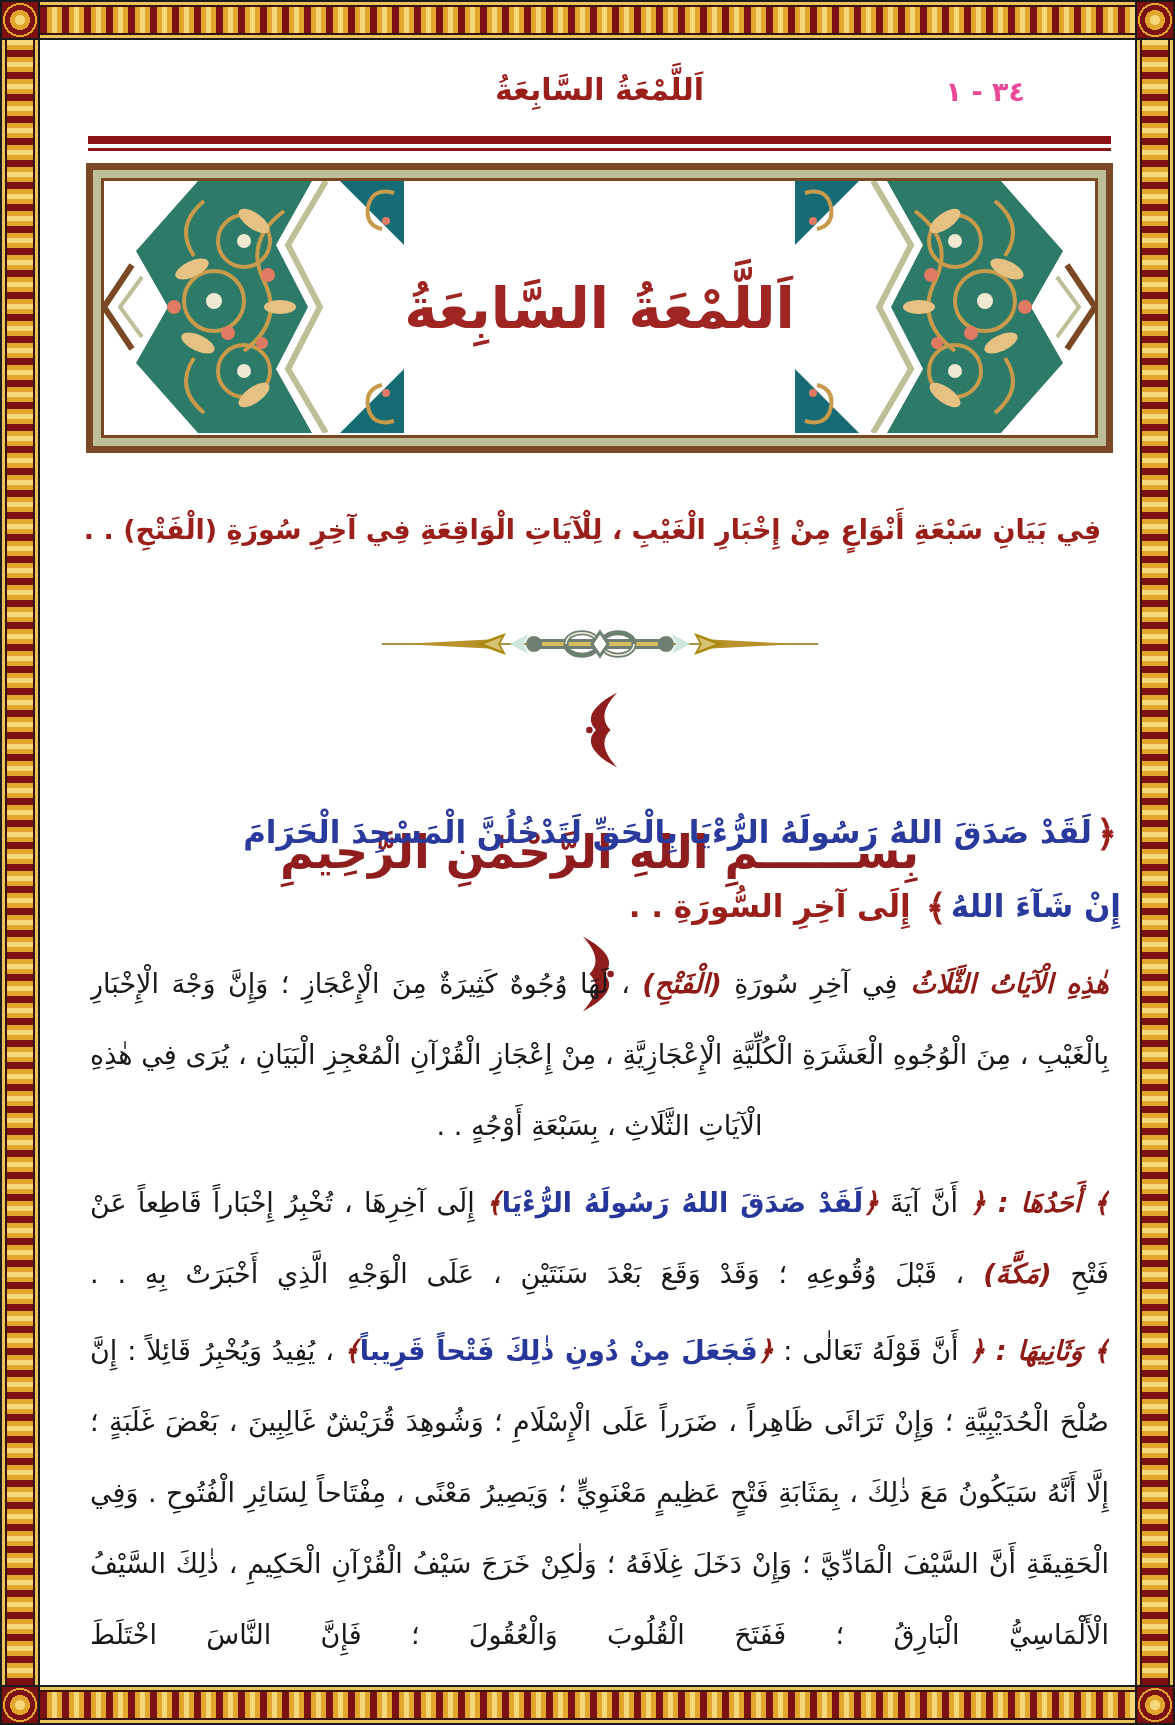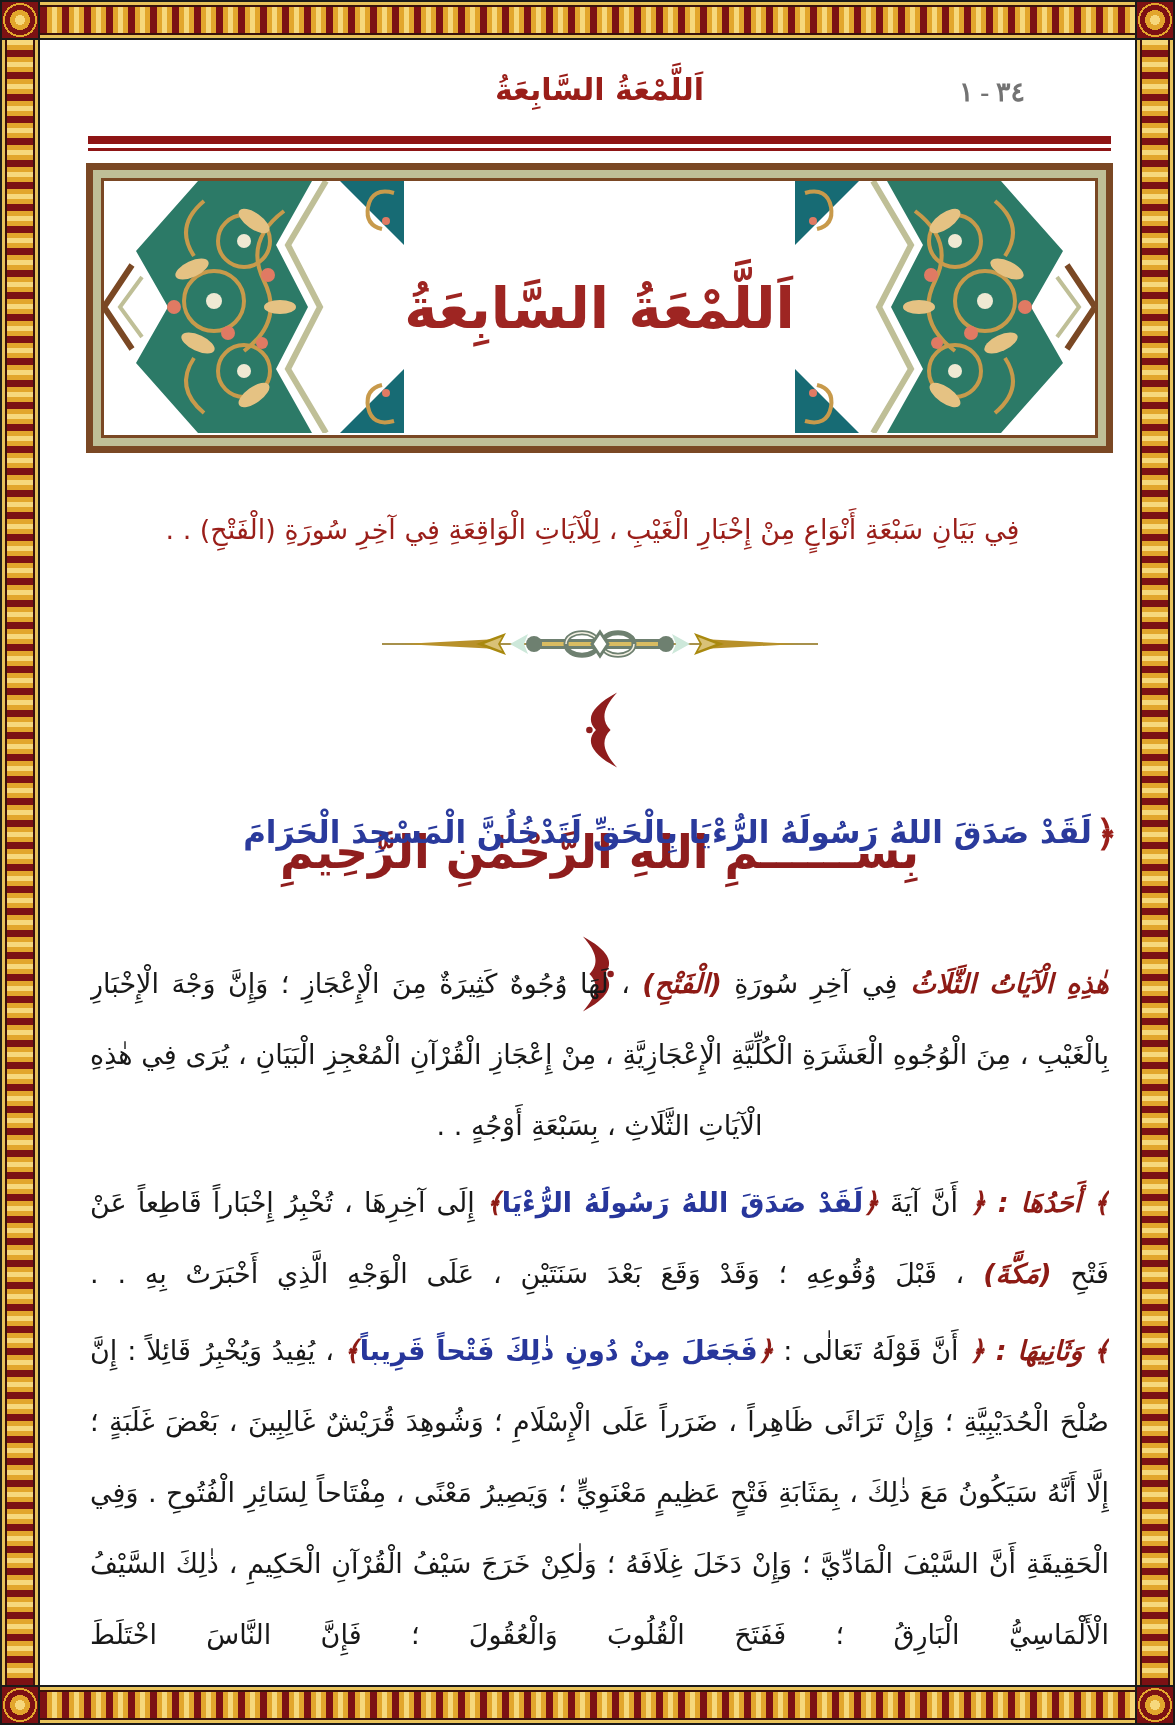--- a/index.html
+++ b/index.html
@@ -19,39 +19,39 @@
   .corner{position:absolute;z-index:6;width:40px;height:40px;background:
      radial-gradient(circle at 50% 50%, #f6d87c 0 5px, #e2a62c 5px 10px, #7c1114 10px 15px, #e2a62c 15px 17px, #7c1114 17px);
      border:2px solid #1a1a1a;box-sizing:border-box;}
   .corner.tl{top:0;left:0;} .corner.tr{top:0;right:0;} .corner.bl{bottom:0;left:0;} .corner.br{bottom:0;right:0;}
 
   
   .content{position:absolute;inset:40px;direction:rtl;z-index:1;margin-left:24px;}
 
   .running-head{position:absolute;top:32px;left:0;right:0;height:52px;text-align:center;}
   .head-title{display:inline-block;font-size:30px;font-weight:bold;color:#9a1e19;}
-  .page-num{position:absolute;top:4px;right:110px;font-size:27px;font-weight:bold;color:#737373;font-family:Liberation Serif, serif;}
+  .page-num{position:absolute;top:4px;right:110px;font-size:27px;font-weight:bold;color:#ec4899;}
 
   .double-rule{position:absolute;top:96px;left:24px;right:24px;}
   .rule-thick{height:8px;background:#8e1515;}
   .rule-thin{height:3px;background:#8e1515;margin-top:4px;}
 
   
   .orn-panel{position:absolute;top:123px;left:22px;right:22px;height:290px;box-sizing:border-box;
     border:7px solid #7a4824;background:#fff;}
   .orn-mid{position:absolute;inset:0;border:8px solid #bfbf97;box-sizing:border-box;}
   .orn-in{position:absolute;inset:8px;border:3px solid #7a4824;box-sizing:border-box;background:#fff;
     display:flex;align-items:stretch;justify-content:space-between;overflow:hidden;}
   .orn{flex:0 0 auto;display:block;}
   .orn-r{transform:scaleX(-1);}
   .panel-title{flex:1 1 auto;display:flex;align-items:center;justify-content:center;
     font-size:56px;font-weight:bold;color:#9e2522;white-space:nowrap;}
 
   .intro{position:absolute;top:466px;left:18px;right:32px;text-align:center;
-    font-size:27px;font-weight:normal;color:#9a1e19;line-height:48px;}
+    font-size:27px;font-weight:bold;color:#9a1e19;line-height:48px;}
 
   .divider{position:absolute;top:586px;left:50%;transform:translateX(-50%);}
 
   .bismillah-row{position:absolute;top:644px;left:0;right:0;display:flex;align-items:center;justify-content:center;gap:26px;flex-direction:column;}
   .bismillah-text{font-size:46px;font-weight:bold;color:#8f1d1d;line-height:100px;}
 
   .verse{position:absolute;top:756px;left:14px;right:14px;font-weight:bold;}
   .v-line{font-size:31px;line-height:72px;color:#2a3a9c;}
   .vb{color:#9a1e19;font-size:36px;vertical-align:-3px;padding:0 4px;}
   .vr{color:#9a1e19;}
@@ -203,20 +203,21 @@
     </svg>
     <span class="bismillah-text">بِســــــمِ اللهِ الرَّحْمٰنِ الرَّحِيمِ</span>
     <svg viewBox="0 0 54 100" width="44" height="92" style="transform:scaleX(-1)" aria-hidden="true">
       <path d="M48,4 C18,20 8,36 22,50 C8,64 18,80 48,96 C30,76 28,62 40,50 C28,38 30,24 48,4 Z" fill="#8f1d1d"></path>
       <circle cx="14" cy="50" r="4" fill="#8f1d1d"></circle>
     </svg>
   </div>
 
   <div class="verse">
     <div class="v-line"><span class="vb">﴿</span><span>لَقَدْ صَدَقَ اللهُ رَسُولَهُ الرُّءْيَا بِالْحَقِّ لَتَدْخُلُنَّ الْمَسْجِدَ الْحَرَامَ</span></div>
+    <div class="v-line"><span>إِنْ شَآءَ اللهُ</span><span class="vb">﴾</span><span class="vr"> إِلَى آخِرِ السُّورَةِ . .</span></div>
   </div>
 
   <div class="body-text">
     <p class="para last-center"><span class="seg red">هٰذِهِ الْآيَاتُ الثَّلَاثُ </span><span class="seg black">فِي آخِرِ سُورَةِ </span><span class="seg red">(الْفَتْحِ)</span><span class="seg black"> ، لَهَا وُجُوهٌ كَثِيرَةٌ مِنَ الْإِعْجَازِ ؛ وَإِنَّ وَجْهَ الْإِخْبَارِ بِالْغَيْبِ ، مِنَ الْوُجُوهِ الْعَشَرَةِ الْكُلِّيَّةِ الْإِعْجَازِيَّةِ ، مِنْ إِعْجَازِ الْقُرْآنِ الْمُعْجِزِ الْبَيَانِ ، يُرَى فِي هٰذِهِ الْآيَاتِ الثَّلَاثِ ، بِسَبْعَةِ أَوْجُهٍ . .</span></p>
     <p class="para last-justify"><span class="seg red">﴾ أَحَدُهَا : ﴿ </span><span class="seg black">أَنَّ آيَةَ </span><span class="seg red">﴿</span><span class="seg blue">لَقَدْ صَدَقَ اللهُ رَسُولَهُ الرُّءْيَا</span><span class="seg red">﴾</span><span class="seg black"> إِلَى آخِرِهَا ، تُخْبِرُ إِخْبَاراً قَاطِعاً عَنْ فَتْحِ </span><span class="seg red">(مَكَّةَ)</span><span class="seg black"> ، قَبْلَ وُقُوعِهِ ؛ وَقَدْ وَقَعَ بَعْدَ سَنَتَيْنِ ، عَلَى الْوَجْهِ الَّذِي أَخْبَرَتْ بِهِ . .</span></p>
     <p class="para last-justify"><span class="seg red">﴾ وَثَانِيهَا : ﴿ </span><span class="seg black">أَنَّ قَوْلَهُ تَعَالٰى : </span><span class="seg red">﴿</span><span class="seg blue">فَجَعَلَ مِنْ دُونِ ذٰلِكَ فَتْحاً قَرِيباً</span><span class="seg red">﴾</span><span class="seg black"> ، يُفِيدُ وَيُخْبِرُ قَائِلاً : إِنَّ صُلْحَ الْحُدَيْبِيَّةِ ؛ وَإِنْ تَرَائَى ظَاهِراً ، ضَرَراً عَلَى الْإِسْلَامِ ؛ وَشُوهِدَ قُرَيْشٌ غَالِبِينَ ، بَعْضَ غَلَبَةٍ ؛ إِلَّا أَنَّهُ سَيَكُونُ مَعَ ذٰلِكَ ، بِمَثَابَةِ فَتْحٍ عَظِيمٍ مَعْنَوِيٍّ ؛ وَيَصِيرُ مَعْنًى ، مِفْتَاحاً لِسَائِرِ الْفُتُوحِ . وَفِي الْحَقِيقَةِ أَنَّ السَّيْفَ الْمَادِّيَّ ؛ وَإِنْ دَخَلَ غِلَافَهُ ؛ وَلٰكِنْ خَرَجَ سَيْفُ الْقُرْآنِ الْحَكِيمِ ، ذٰلِكَ السَّيْفُ الْأَلْمَاسِيُّ الْبَارِقُ ؛ فَفَتَحَ الْقُلُوبَ وَالْعُقُولَ ؛ فَإِنَّ النَّاسَ اخْتَلَطَ</span></p>
   </div>
 
 </div>
 

